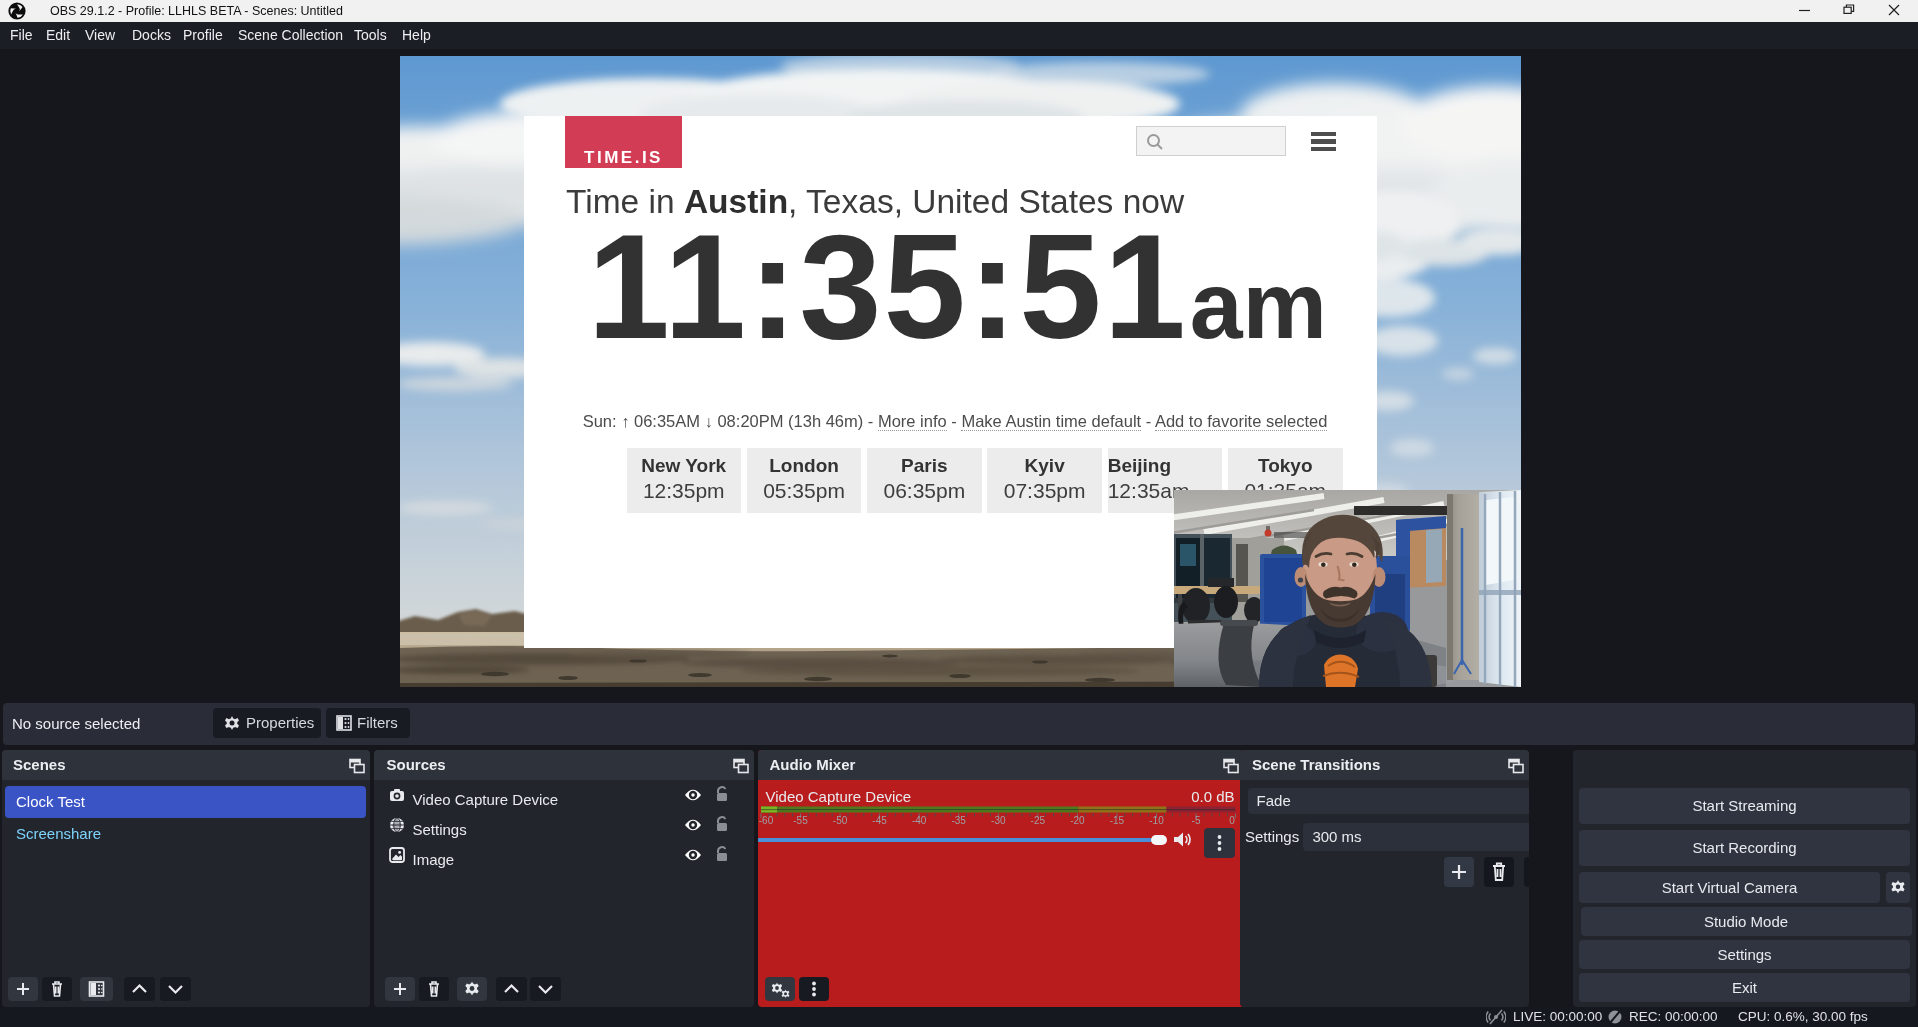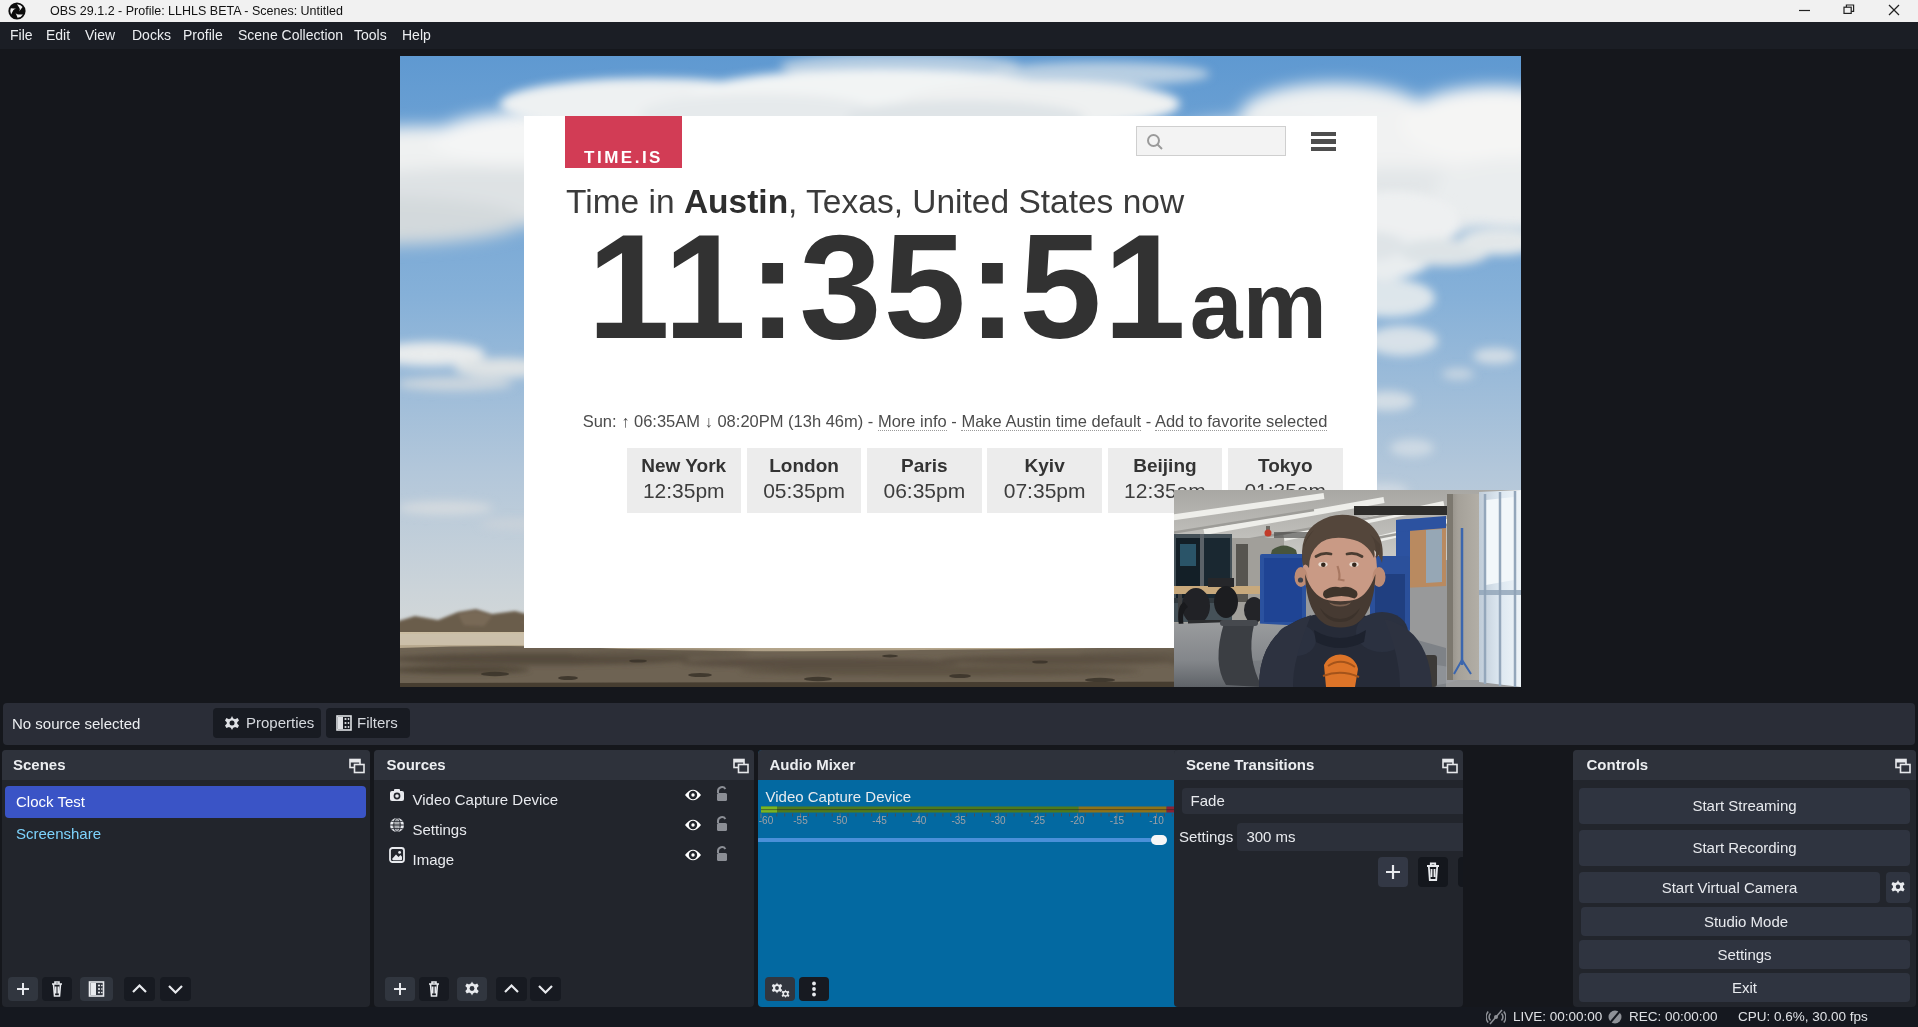--- a/index.html
+++ b/index.html
@@ -190,21 +190,21 @@
       <div style="margin-top:2px;font-size:21px;color:#3d3d3d;">05:35pm</div>
     </div>
     <div class="abs" style="left:343.1px;top:332px;width:114.5px;height:65px;background:#ececec;text-align:center;">
       <div style="margin-top:7px;font-size:19px;font-weight:bold;color:#333;">Paris</div>
       <div style="margin-top:2px;font-size:21px;color:#3d3d3d;">06:35pm</div>
     </div>
     <div class="abs" style="left:463.4px;top:332px;width:114.5px;height:65px;background:#ececec;text-align:center;">
       <div style="margin-top:7px;font-size:19px;font-weight:bold;color:#333;">Kyiv</div>
       <div style="margin-top:2px;font-size:21px;color:#3d3d3d;">07:35pm</div>
     </div>
-    <div class="abs" style="left:583.7px;top:332px;width:114.5px;height:65px;background:#ececec;text-align:center;">
+    <div class="abs" style="left:583.7px;top:332px;width:114.5px;height:65px;background:#ececec;">
       <div style="margin-top:7px;font-size:19px;font-weight:bold;color:#333;">Beijing</div>
       <div style="margin-top:2px;font-size:21px;color:#3d3d3d;">12:35am</div>
     </div>
     <div class="abs" style="left:704px;top:332px;width:114.5px;height:65px;background:#ececec;text-align:center;">
       <div style="margin-top:7px;font-size:19px;font-weight:bold;color:#333;">Tokyo</div>
       <div style="margin-top:2px;font-size:21px;color:#3d3d3d;">01:35am</div>
     </div>
   </div>
 
   <div class="abs" style="left:774px;top:434px;width:347px;height:197px;overflow:hidden;background:#98999a;">
@@ -488,21 +488,21 @@
   <div class="abs" style="left:122.3px;top:227.5px;width:31px;height:24px;background:#171a21;border-radius:4px;"></div>
   <svg class="abs" style="left:122.3px;top:227.5px;" width="31" height="24" viewBox="0 0 31 24">
       <path d="M9 15 L15.5 8.5 L22 15" stroke="#e8eaee" stroke-width="2.2" fill="none"></path>
     </svg>
   <div class="abs" style="left:156.7px;top:227.5px;width:31px;height:24px;background:#171a21;border-radius:4px;"></div>
   <svg class="abs" style="left:156.7px;top:227.5px;" width="31" height="24" viewBox="0 0 31 24">
       <path d="M9 9 L15.5 15.5 L22 9" stroke="#e8eaee" stroke-width="2.2" fill="none"></path>
     </svg>
 </div>
 
-<div class="abs" style="left:757.5px;top:749.5px;width:486px;height:257px;background:#0369a1;border-radius:4px;overflow:hidden;">
+<div class="abs" style="left:757.5px;top:749.5px;width:486px;height:257px;background:#b91c1c;border-radius:4px;overflow:hidden;">
   <div class="abs" style="left:0;top:0;width:100%;height:30px;background:#2e323b;">
     <div class="txt" style="left:12px;top:0;height:30px;line-height:30px;font-size:15px;font-weight:bold;color:#eceef1;">Audio Mixer</div>
     <svg class="abs" style="right:5px;top:8px;" width="16" height="16" viewBox="0 0 16 16">
       <rect x="1" y="1.5" width="10" height="8" fill="none" stroke="#e6e8eb" stroke-width="1.6"></rect>
       <rect x="1" y="1.5" width="10" height="3" fill="#e6e8eb"></rect>
       <rect x="5.5" y="6.5" width="9.5" height="8" fill="#2e323b" stroke="#e6e8eb" stroke-width="1.6"></rect>
     </svg>
   </div>
   <div class="txt" style="left:8px;top:36px;height:22px;line-height:22px;font-size:15px;color:#e8eaee;">Video Capture Device</div>
   <div class="txt" style="right:9px;top:36px;height:22px;line-height:22px;font-size:15px;color:#e8eaee;">0.0 dB</div>
@@ -616,21 +616,21 @@
     <circle cx="20.5" cy="16.75" r="1.5" fill="#31363f"></circle>
   </svg>
   <div class="abs" style="left:41px;top:227.5px;width:30px;height:24px;background:#171a21;border-radius:4px;"></div>
   <svg class="abs" style="left:41px;top:227.5px;" width="30" height="24" viewBox="0 0 30 24">
     <circle cx="15" cy="6.5" r="1.9" fill="#e8eaee"></circle>
       <circle cx="15" cy="12" r="1.9" fill="#e8eaee"></circle>
       <circle cx="15" cy="17.5" r="1.9" fill="#e8eaee"></circle>
   </svg>
 </div>
 
-<div class="abs" style="left:1174px;top:749.5px;width:289px;height:257px;background:#22252c;border-radius:4px;overflow:hidden;">
+<div class="abs" style="left:1240px;top:749.5px;width:289px;height:257px;background:#22252c;border-radius:4px;overflow:hidden;">
   <div class="abs" style="left:0;top:0;width:100%;height:30px;background:#2e323b;">
     <div class="txt" style="left:12px;top:0;height:30px;line-height:30px;font-size:15px;font-weight:bold;color:#eceef1;">Scene Transitions</div>
     <svg class="abs" style="right:5px;top:8px;" width="16" height="16" viewBox="0 0 16 16">
       <rect x="1" y="1.5" width="10" height="8" fill="none" stroke="#e6e8eb" stroke-width="1.6"></rect>
       <rect x="1" y="1.5" width="10" height="3" fill="#e6e8eb"></rect>
       <rect x="5.5" y="6.5" width="9.5" height="8" fill="#2e323b" stroke="#e6e8eb" stroke-width="1.6"></rect>
     </svg>
   </div>
   <div class="abs" style="left:7.6px;top:38.4px;width:312px;height:26.6px;background:#2c303a;border-radius:4px;">
     <div class="txt" style="left:9px;top:0;height:26.6px;line-height:26.6px;font-size:15px;color:#e8eaee;">Fade</div>
@@ -658,28 +658,20 @@
     </svg>
   <div class="abs" style="left:284.1px;top:107.5px;width:30px;height:30px;background:#14171d;border-radius:4px;"></div>
   <svg class="abs" style="left:284.1px;top:107.5px;" width="30" height="30" viewBox="0 0 30 30">
     <circle cx="15" cy="9" r="2.1" fill="#e8eaee"></circle>
       <circle cx="15" cy="15" r="2.1" fill="#e8eaee"></circle>
       <circle cx="15" cy="21" r="2.1" fill="#e8eaee"></circle>
   </svg>
 </div>
 
 <div class="abs" style="left:1572.5px;top:749.5px;width:343px;height:257px;background:#22252c;border-radius:4px;overflow:hidden;">
-  <div class="abs" style="left:0;top:0;width:100%;height:30px;background:#2e323b;">
-    <div class="txt" style="left:14px;top:0;height:30px;line-height:30px;font-size:15px;font-weight:bold;color:#eceef1;">Controls</div>
-    <svg class="abs" style="right:5px;top:8px;" width="16" height="16" viewBox="0 0 16 16">
-      <rect x="1" y="1.5" width="10" height="8" fill="none" stroke="#e6e8eb" stroke-width="1.6"></rect>
-      <rect x="1" y="1.5" width="10" height="3" fill="#e6e8eb"></rect>
-      <rect x="5.5" y="6.5" width="9.5" height="8" fill="#2e323b" stroke="#e6e8eb" stroke-width="1.6"></rect>
-    </svg>
-  </div>
   <div class="abs" style="left:6.5px;top:38px;width:331px;height:36px;background:#2f3440;border-radius:4px;text-align:center;line-height:36px;font-size:15px;color:#e8eaee;">Start Streaming</div>
   <div class="abs" style="left:6.5px;top:80.5px;width:331px;height:36px;background:#2f3440;border-radius:4px;text-align:center;line-height:36px;font-size:15px;color:#e8eaee;">Start Recording</div>
   <div class="abs" style="left:6.5px;top:122px;width:301px;height:31px;background:#2f3440;border-radius:4px;text-align:center;line-height:31px;font-size:15px;color:#e8eaee;">Start Virtual Camera</div>
   <div class="abs" style="left:313.5px;top:122px;width:24px;height:31px;background:#2f3440;border-radius:4px;"></div>
   <svg class="abs" style="left:313.5px;top:122px;" width="24" height="31" viewBox="0 0 24 31">
     <path d="M12 8 L13.1 10.2 a5 5 0 0 1 1.7 0.7 L17.2 9.9 L18.6 12.3 L17 14 a5 5 0 0 1 0 1.5 L18.6 17.2 L17.2 19.6 L14.8 18.6 a5 5 0 0 1 -1.7 0.7 L12 21.5 L10.9 19.3 a5 5 0 0 1 -1.7 -0.7 L6.8 19.6 L5.4 17.2 L7 15.5 a5 5 0 0 1 0 -1.5 L5.4 12.3 L6.8 9.9 L9.2 10.9 a5 5 0 0 1 1.7 -0.7 Z" fill="#e8eaee"></path>
     <circle cx="12" cy="14.75" r="2.2" fill="#2f3440"></circle>
   </svg>
   <div class="abs" style="left:8px;top:157px;width:331px;height:29px;background:#2f3440;border-radius:4px;text-align:center;line-height:29px;font-size:15px;color:#e8eaee;">Studio Mode</div>
   <div class="abs" style="left:6.5px;top:190px;width:331px;height:29px;background:#2f3440;border-radius:4px;text-align:center;line-height:29px;font-size:15px;color:#e8eaee;">Settings</div>

